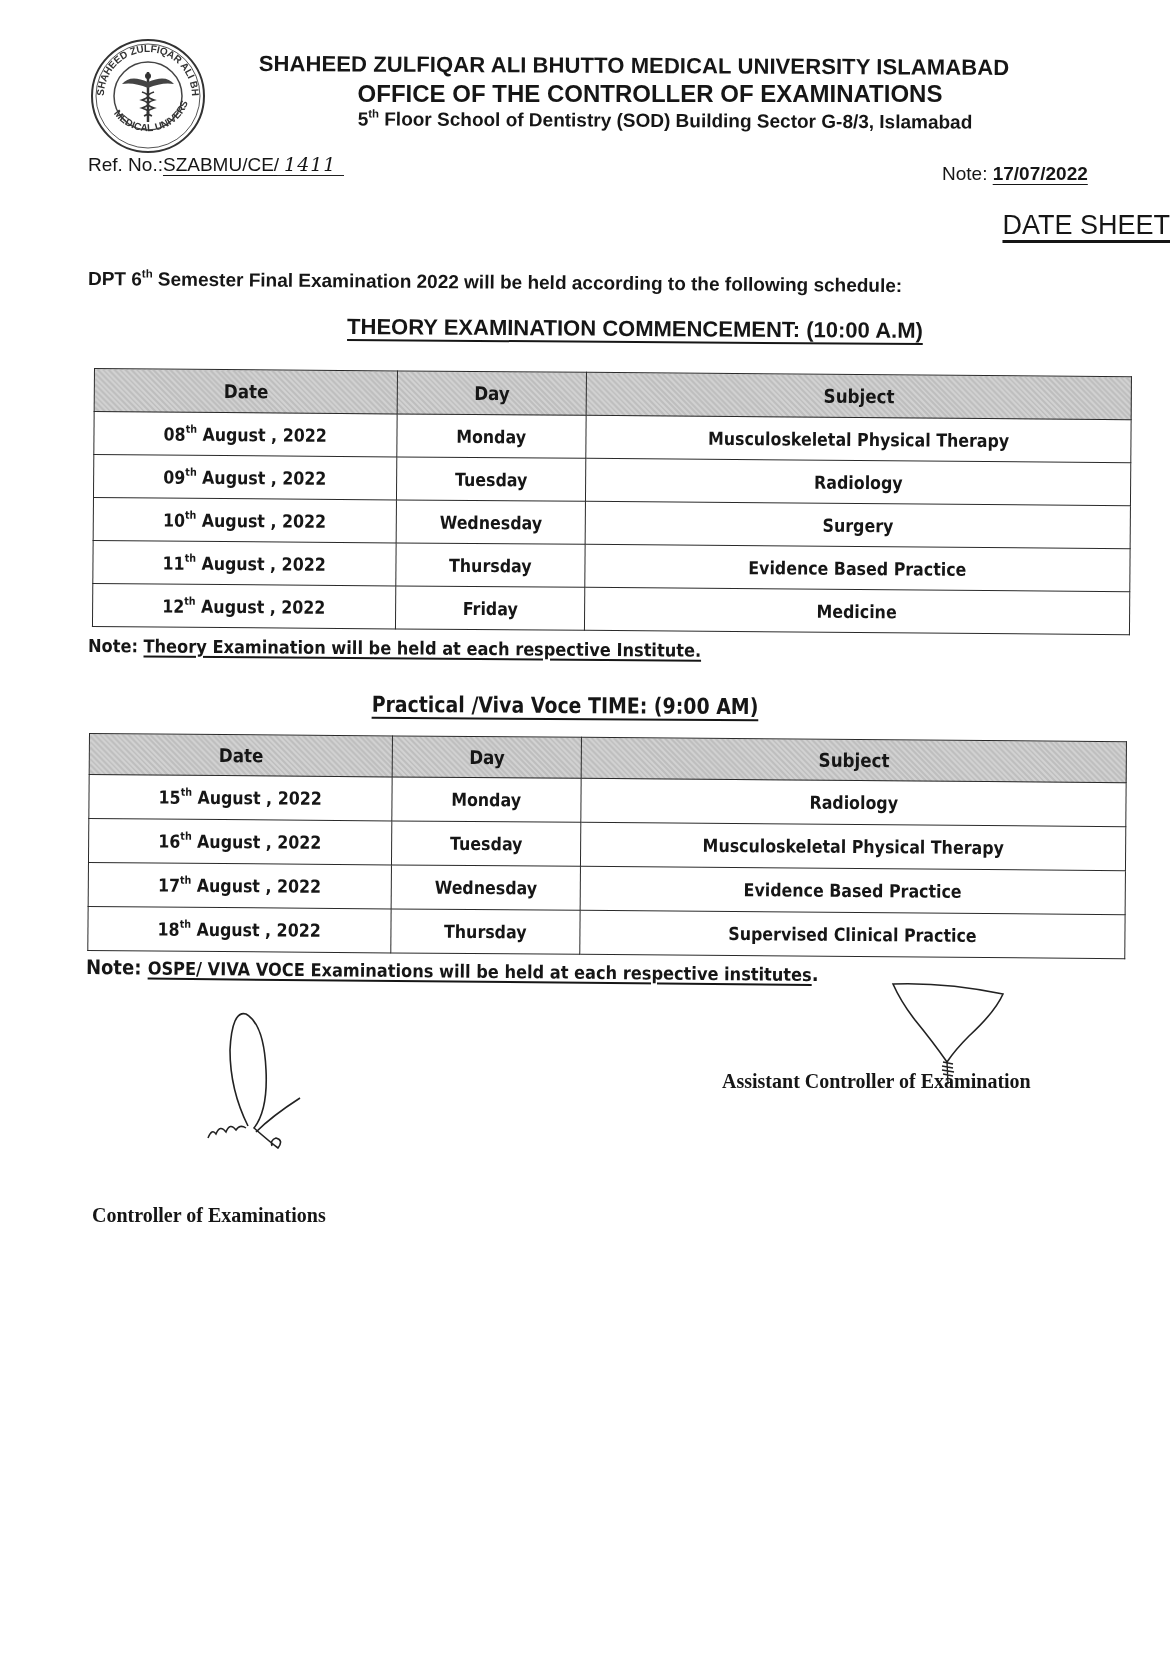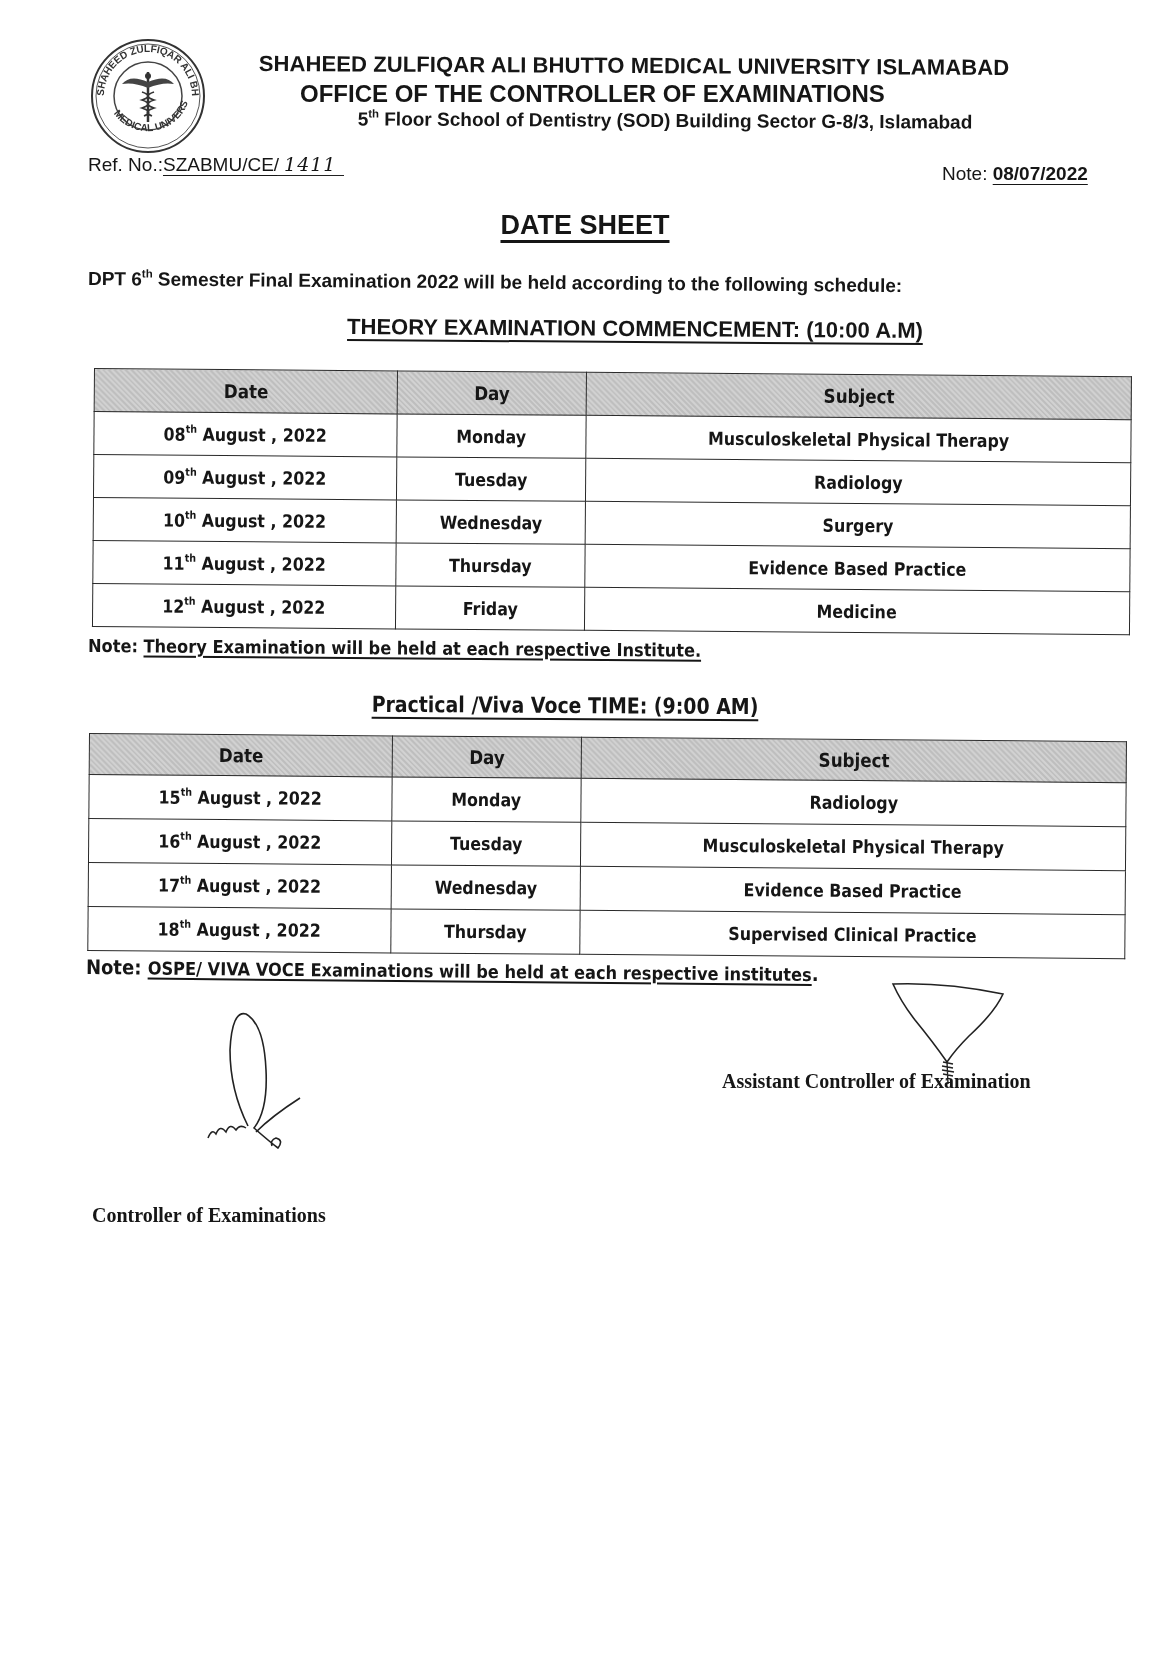--- a/index.html
+++ b/index.html
@@ -6,31 +6,31 @@
   body {
     width: 1170px; height: 1654px; position: relative; overflow: hidden;
     color: #161616;
     font-family: "Liberation Sans", sans-serif;
   }
   .abs { position: absolute; }
 
   
   .seal { left: 86px; top: 36px; width: 124px; height: 120px; }
   .univ-name { left: 224px; top: 53px; width: 820px; text-align: center; font-size: 22px; font-weight: bold; letter-spacing: 0.1px; transform: rotate(0.3deg); }
-  .office-name { left: 300px; top: 80px; width: 700px; text-align: left; font-size: 24px; font-weight: bold; }
+  .office-name { left: 300px; top: 80px; width: 700px; text-align: center; font-size: 24px; font-weight: bold; }
   .address { left: 300px; top: 110px; width: 730px; text-align: center; font-size: 19px; font-weight: bold; transform: rotate(0.3deg); }
   .address sup, .intro sup, .cell sup { font-size: 60%; line-height: 0; position: relative; top: -1px; vertical-align: super; }
 
   .ref { left: 88px; top: 153px; font-size: 19px; }
   .ref .ref-val { text-decoration: underline; text-underline-offset: 4px; }
   .ref .ref-hand { font-family: "DejaVu Serif", serif; font-style: italic; font-size: 19px; letter-spacing: 1px; display: inline-block; border-bottom: 1.5px solid #222; padding: 0 8px 0 7px; margin-left: -2px; }
   .dated { left: 942px; top: 163px; font-size: 19px; }
   .dated b { text-decoration: underline; text-underline-offset: 4px; }
 
-  .title { left: 0; width: 1170px; top: 210px; text-align: center; font-size: 27px; font-weight: bold; }
+  .title { left: 0; width: 1170px; top: 210px; text-align: right; font-size: 27px; font-weight: normal; }
   .title span { text-decoration: underline; text-underline-offset: 6px; text-decoration-thickness: 3px; }
 
   .intro { left: 88px; top: 268px; width: 1000px; font-size: 19px; font-weight: bold; transform: rotate(0.5deg); transform-origin: left center; }
 
   .section-head { left: 0; width: 1170px; text-align: center; font-weight: bold; }
   .section-head span { text-decoration: underline; text-underline-offset: 5px; text-decoration-thickness: 2px; }
   .theory-head { top: 316px; font-size: 22px; left: 50px; transform: rotate(0.4deg); }
   .practical-head { top: 693px; font-size: 22px; left: -20px; font-family: "DejaVu Sans", sans-serif; transform: scaleX(0.86) rotate(0.3deg); }
 
   
@@ -91,21 +91,21 @@
 </svg>
 
 <div class="abs univ-name">SHAHEED ZULFIQAR ALI BHUTTO MEDICAL UNIVERSITY ISLAMABAD</div>
 <div class="abs office-name">OFFICE OF THE CONTROLLER OF EXAMINATIONS</div>
 <div class="abs address"><span>5</span><sup>th</sup><span> Floor School of Dentistry (SOD) Building Sector G-8/3, Islamabad</span></div>
 
 <div class="abs ref">
   <span>Ref. No.:</span><span class="ref-val">SZABMU/CE/</span><span class="ref-hand">1411</span>
 </div>
 <div class="abs dated">
-  <span>Note:</span> <b>08/07/2022</b>
+  <span>Note:</span> <b>17/07/2022</b>
 </div>
 
 <div class="abs title"><span>DATE SHEET</span></div>
 
 <div class="abs intro"><span>DPT 6</span><sup>th</sup><span> Semester Final Examination 2022 will be held according to the following schedule:</span></div>
 
 <div class="abs section-head theory-head"><span>THEORY EXAMINATION COMMENCEMENT: (10:00 A.M)</span></div>
 
 <table class="sheet theory-table">
   <thead>

